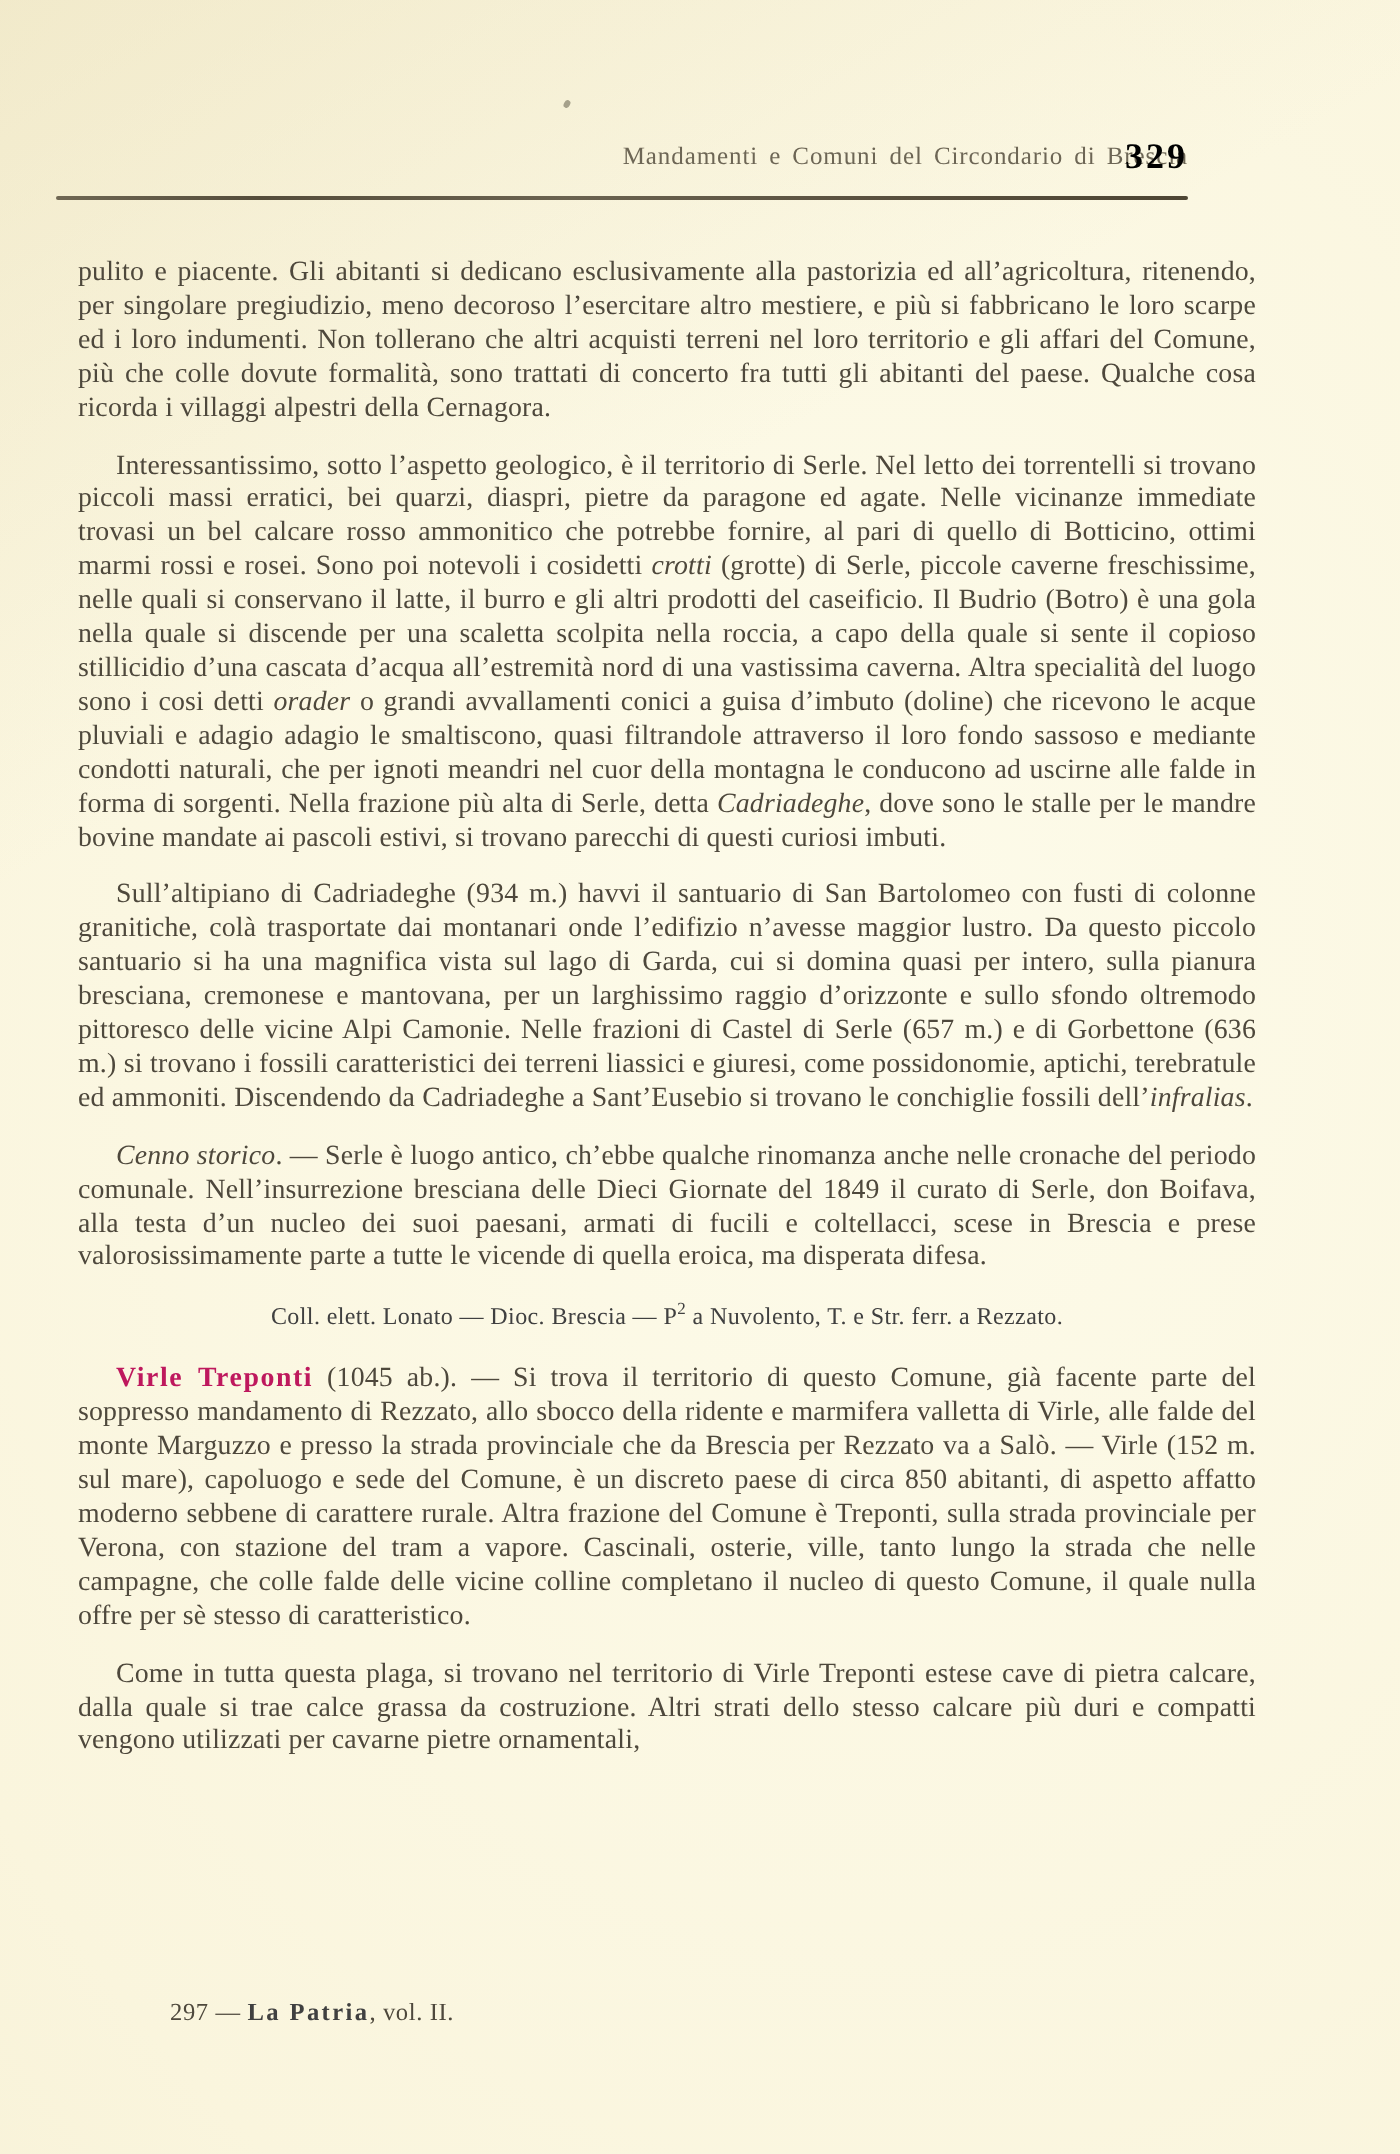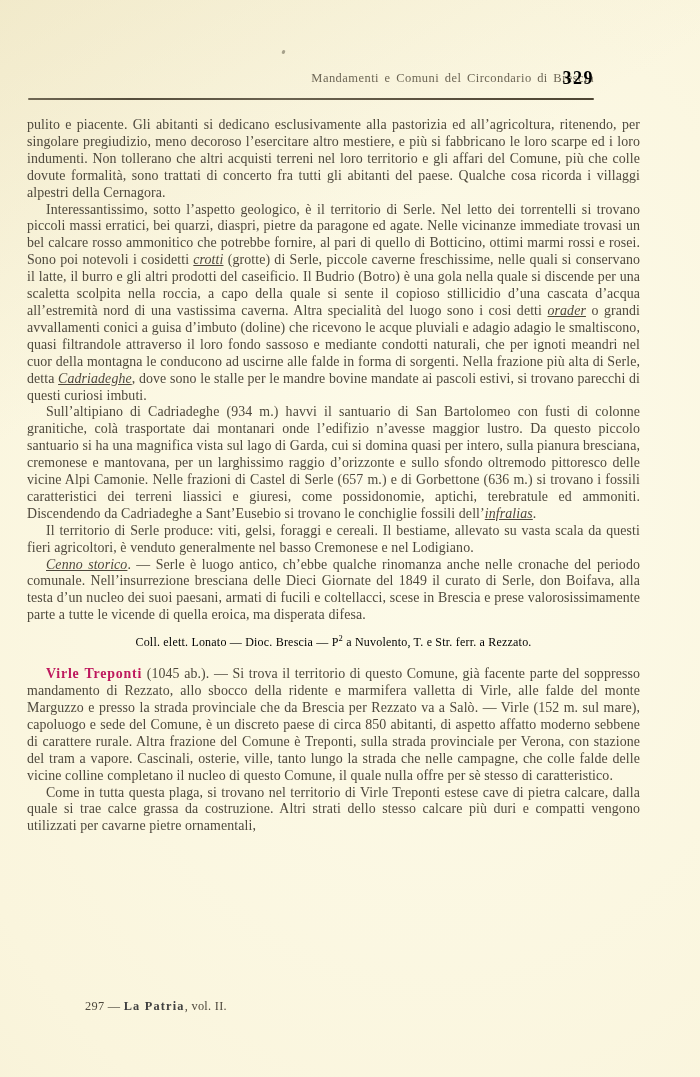--- a/index.html
+++ b/index.html
@@ -73,40 +73,40 @@
     top: 117px;
     left: 27px;
     width: 613px;
     font-size: 13.9px;
     line-height: 16.9px;
     letter-spacing: 0.1px;
     color: #4e483c;
     text-align: justify;
   }
   p.para {
-    margin: 0;
+    margin: 12px;
     text-indent: 19px;
   }
   p.para.no-indent {
     text-indent: 0;
   }
-  .it { font-style: italic; text-decoration: underline; }
+  .it { font-style: italic; }
   .lead-bold {
     font-weight: bold;
     letter-spacing: 0.8px;
     color: #be185d;
   }
   p.coll-line {
     margin: 10px 0 16px 0;
     text-indent: 0;
     text-align: center;
     font-size: 12px;
     line-height: 16px;
     letter-spacing: 0.2px;
-    color: #000000;
+    color: #404040;
   }
   p.coll-line sup {
     font-size: 8.5px;
     line-height: 0;
   }
   .footer-sig {
     position: absolute;
     top: 999px;
     left: 85px;
     font-size: 12.3px;
@@ -134,21 +134,20 @@
   <div class="head-rule"></div>
 
   <div class="text-block">
 
     <p class="para no-indent"><span>pulito e piacente. Gli abitanti si dedicano esclusivamente alla pastorizia ed all’agricoltura, ritenendo, per singolare pregiudizio, meno decoroso l’esercitare altro mestiere, e più si fabbricano le loro scarpe ed i loro indumenti. Non tollerano che altri acquisti terreni nel loro territorio e gli affari del Comune, più che colle dovute formalità, sono trattati di concerto fra tutti gli abitanti del paese. Qualche cosa ricorda i villaggi alpestri della Cernagora.</span></p>
 
     <p class="para"><span>Interessantissimo, sotto l’aspetto geologico, è il territorio di Serle. Nel letto dei torrentelli si trovano piccoli massi erratici, bei quarzi, diaspri, pietre da paragone ed agate. Nelle vicinanze immediate trovasi un bel calcare rosso ammonitico che potrebbe fornire, al pari di quello di Botticino, ottimi marmi rossi e rosei. Sono poi notevoli i cosidetti </span><span class="it">crotti</span><span> (grotte) di Serle, piccole caverne freschissime, nelle quali si conservano il latte, il burro e gli altri prodotti del caseificio. Il Budrio (Botro) è una gola nella quale si discende per una scaletta scolpita nella roccia, a capo della quale si sente il copioso stillicidio d’una cascata d’acqua all’estremità nord di una vastissima caverna. Altra specialità del luogo sono i cosi detti </span><span class="it">orader</span><span> o grandi avvallamenti conici a guisa d’imbuto (doline) che ricevono le acque pluviali e adagio adagio le smaltiscono, quasi filtrandole attraverso il loro fondo sassoso e mediante condotti naturali, che per ignoti meandri nel cuor della montagna le conducono ad uscirne alle falde in forma di sorgenti. Nella frazione più alta di Serle, detta </span><span class="it">Cadriadeghe</span><span>, dove sono le stalle per le mandre bovine mandate ai pascoli estivi, si trovano parecchi di questi curiosi imbuti.</span></p>
 
     <p class="para"><span>Sull’altipiano di Cadriadeghe (934 m.) havvi il santuario di San Bartolomeo con fusti di colonne granitiche, colà trasportate dai montanari onde l’edifizio n’avesse maggior lustro. Da questo piccolo santuario si ha una magnifica vista sul lago di Garda, cui si domina quasi per intero, sulla pianura bresciana, cremonese e mantovana, per un larghissimo raggio d’orizzonte e sullo sfondo oltremodo pittoresco delle vicine Alpi Camonie. Nelle frazioni di Castel di Serle (657 m.) e di Gorbettone (636 m.) si trovano i fossili caratteristici dei terreni liassici e giuresi, come possidonomie, aptichi, terebratule ed ammoniti. Discendendo da Cadriadeghe a Sant’Eusebio si trovano le conchiglie fossili dell’</span><span class="it">infralias</span><span>.</span></p>
 
-    <p class="para"><span>Il territorio di Serle produce: viti, gelsi, foraggi e cereali. Il bestiame, allevato su vasta scala da questi fieri agricoltori, è venduto generalmente nel basso Cremonese e nel Lodigiano.</span></p>
 
     <p class="para"><span class="it">Cenno storico</span><span>. — Serle è luogo antico, ch’ebbe qualche rinomanza anche nelle cronache del periodo comunale. Nell’insurrezione bresciana delle Dieci Giornate del 1849 il curato di Serle, don Boifava, alla testa d’un nucleo dei suoi paesani, armati di fucili e coltellacci, scese in Brescia e prese valorosissimamente parte a tutte le vicende di quella eroica, ma disperata difesa.</span></p>
 
     <p class="coll-line"><span>Coll. elett. Lonato — Dioc. Brescia — P</span><sup>2</sup><span> a Nuvolento, T. e Str. ferr. a Rezzato.</span></p>
 
     <p class="para"><span class="lead-bold">Virle Treponti</span><span> (1045 ab.). — Si trova il territorio di questo Comune, già facente parte del soppresso mandamento di Rezzato, allo sbocco della ridente e marmifera valletta di Virle, alle falde del monte Marguzzo e presso la strada provinciale che da Brescia per Rezzato va a Salò. — Virle (152 m. sul mare), capoluogo e sede del Comune, è un discreto paese di circa 850 abitanti, di aspetto affatto moderno sebbene di carattere rurale. Altra frazione del Comune è Treponti, sulla strada provinciale per Verona, con stazione del tram a vapore. Cascinali, osterie, ville, tanto lungo la strada che nelle campagne, che colle falde delle vicine colline completano il nucleo di questo Comune, il quale nulla offre per sè stesso di caratteristico.</span></p>
 
     <p class="para"><span>Come in tutta questa plaga, si trovano nel territorio di Virle Treponti estese cave di pietra calcare, dalla quale si trae calce grassa da costruzione. Altri strati dello stesso calcare più duri e compatti vengono utilizzati per cavarne pietre ornamentali,</span></p>
 
   </div>

